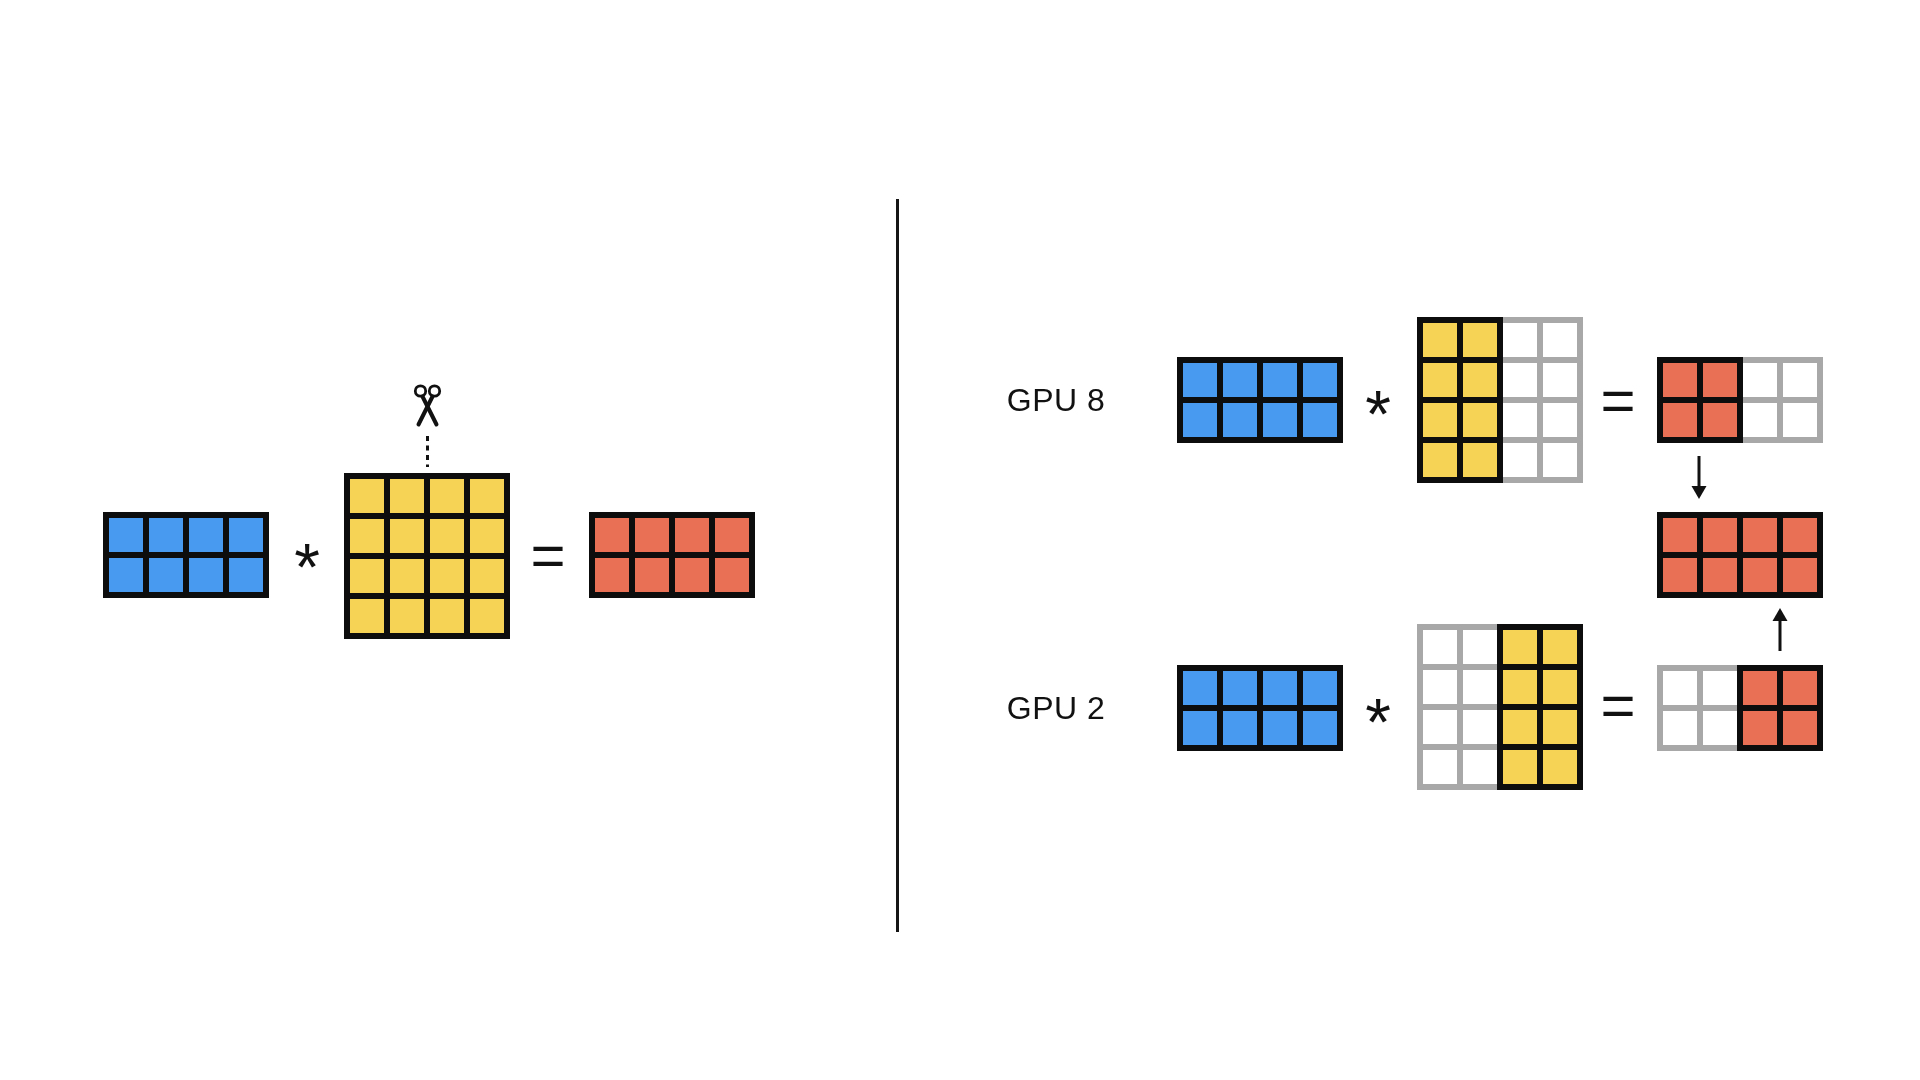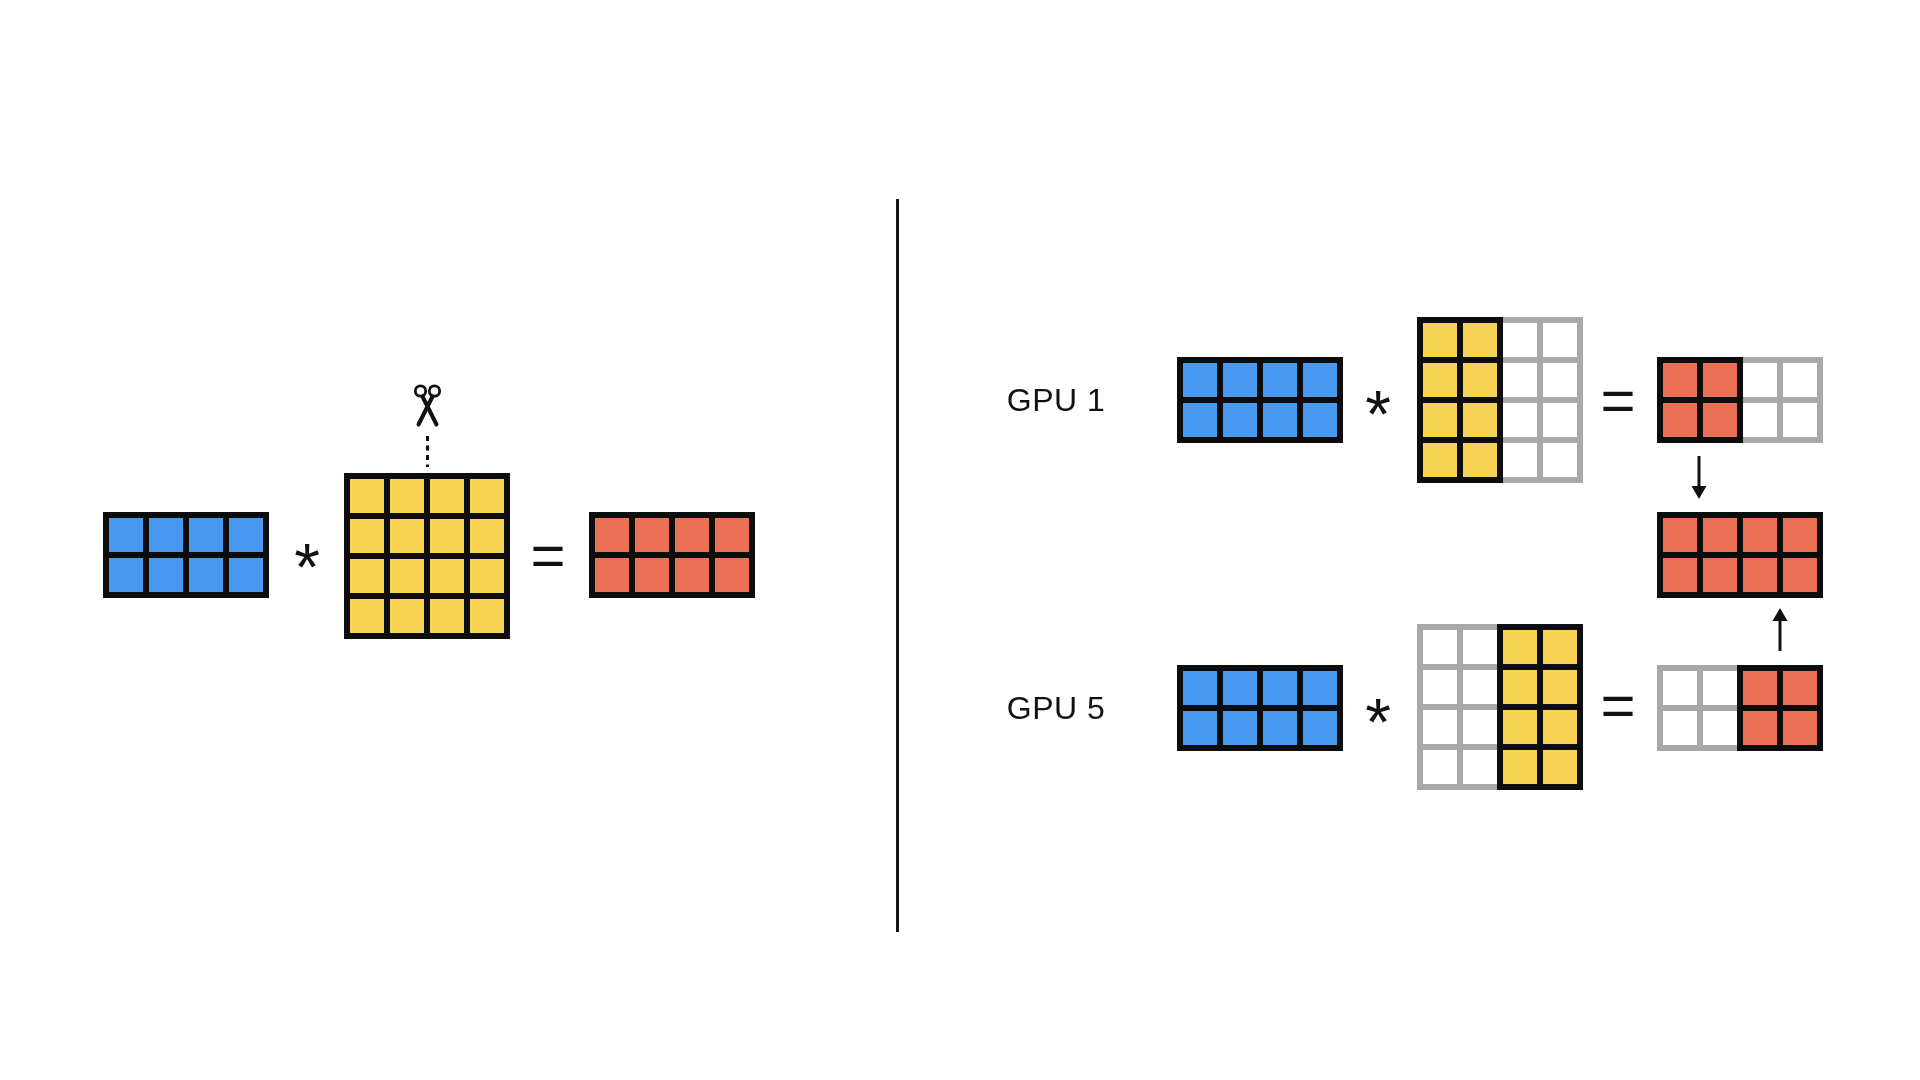--- a/index.html
+++ b/index.html
@@ -86,21 +86,21 @@
         <div class="mcell" style="background: rgb(233, 112, 85);"></div>
         <div class="mcell" style="background: rgb(233, 112, 85);"></div>
         <div class="mcell" style="background: rgb(233, 112, 85);"></div>
         <div class="mcell" style="background: rgb(233, 112, 85);"></div>
       </div>
     </div>
 
   <div id="divider"></div>
 
   <div class="gpu-label" style="left:976px; top:378px;">
-    <span>GPU 1</span>
+    <span>GPU 8</span>
   </div>
 
   <div class="matrix" style="left:1177px; top:357px;">
       <div class="mhalf" style="background: rgb(13, 13, 13); padding: 6px; grid-template-columns: repeat(4, 34px); grid-auto-rows: 34px; gap: 6px;">
         <div class="mcell" style="background: rgb(72, 153, 240);"></div>
         <div class="mcell" style="background: rgb(72, 153, 240);"></div>
         <div class="mcell" style="background: rgb(72, 153, 240);"></div>
         <div class="mcell" style="background: rgb(72, 153, 240);"></div>
         <div class="mcell" style="background: rgb(72, 153, 240);"></div>
         <div class="mcell" style="background: rgb(72, 153, 240);"></div>
@@ -162,21 +162,21 @@
         <div class="mcell" style="background: rgb(233, 112, 85);"></div>
         <div class="mcell" style="background: rgb(233, 112, 85);"></div>
         <div class="mcell" style="background: rgb(233, 112, 85);"></div>
         <div class="mcell" style="background: rgb(233, 112, 85);"></div>
         <div class="mcell" style="background: rgb(233, 112, 85);"></div>
         <div class="mcell" style="background: rgb(233, 112, 85);"></div>
       </div>
     </div>
 
   <div class="gpu-label" style="left:976px; top:686px;">
-    <span>GPU 5</span>
+    <span>GPU 2</span>
   </div>
 
   <div class="matrix" style="left:1177px; top:665px;">
       <div class="mhalf" style="background: rgb(13, 13, 13); padding: 6px; grid-template-columns: repeat(4, 34px); grid-auto-rows: 34px; gap: 6px;">
         <div class="mcell" style="background: rgb(72, 153, 240);"></div>
         <div class="mcell" style="background: rgb(72, 153, 240);"></div>
         <div class="mcell" style="background: rgb(72, 153, 240);"></div>
         <div class="mcell" style="background: rgb(72, 153, 240);"></div>
         <div class="mcell" style="background: rgb(72, 153, 240);"></div>
         <div class="mcell" style="background: rgb(72, 153, 240);"></div>

